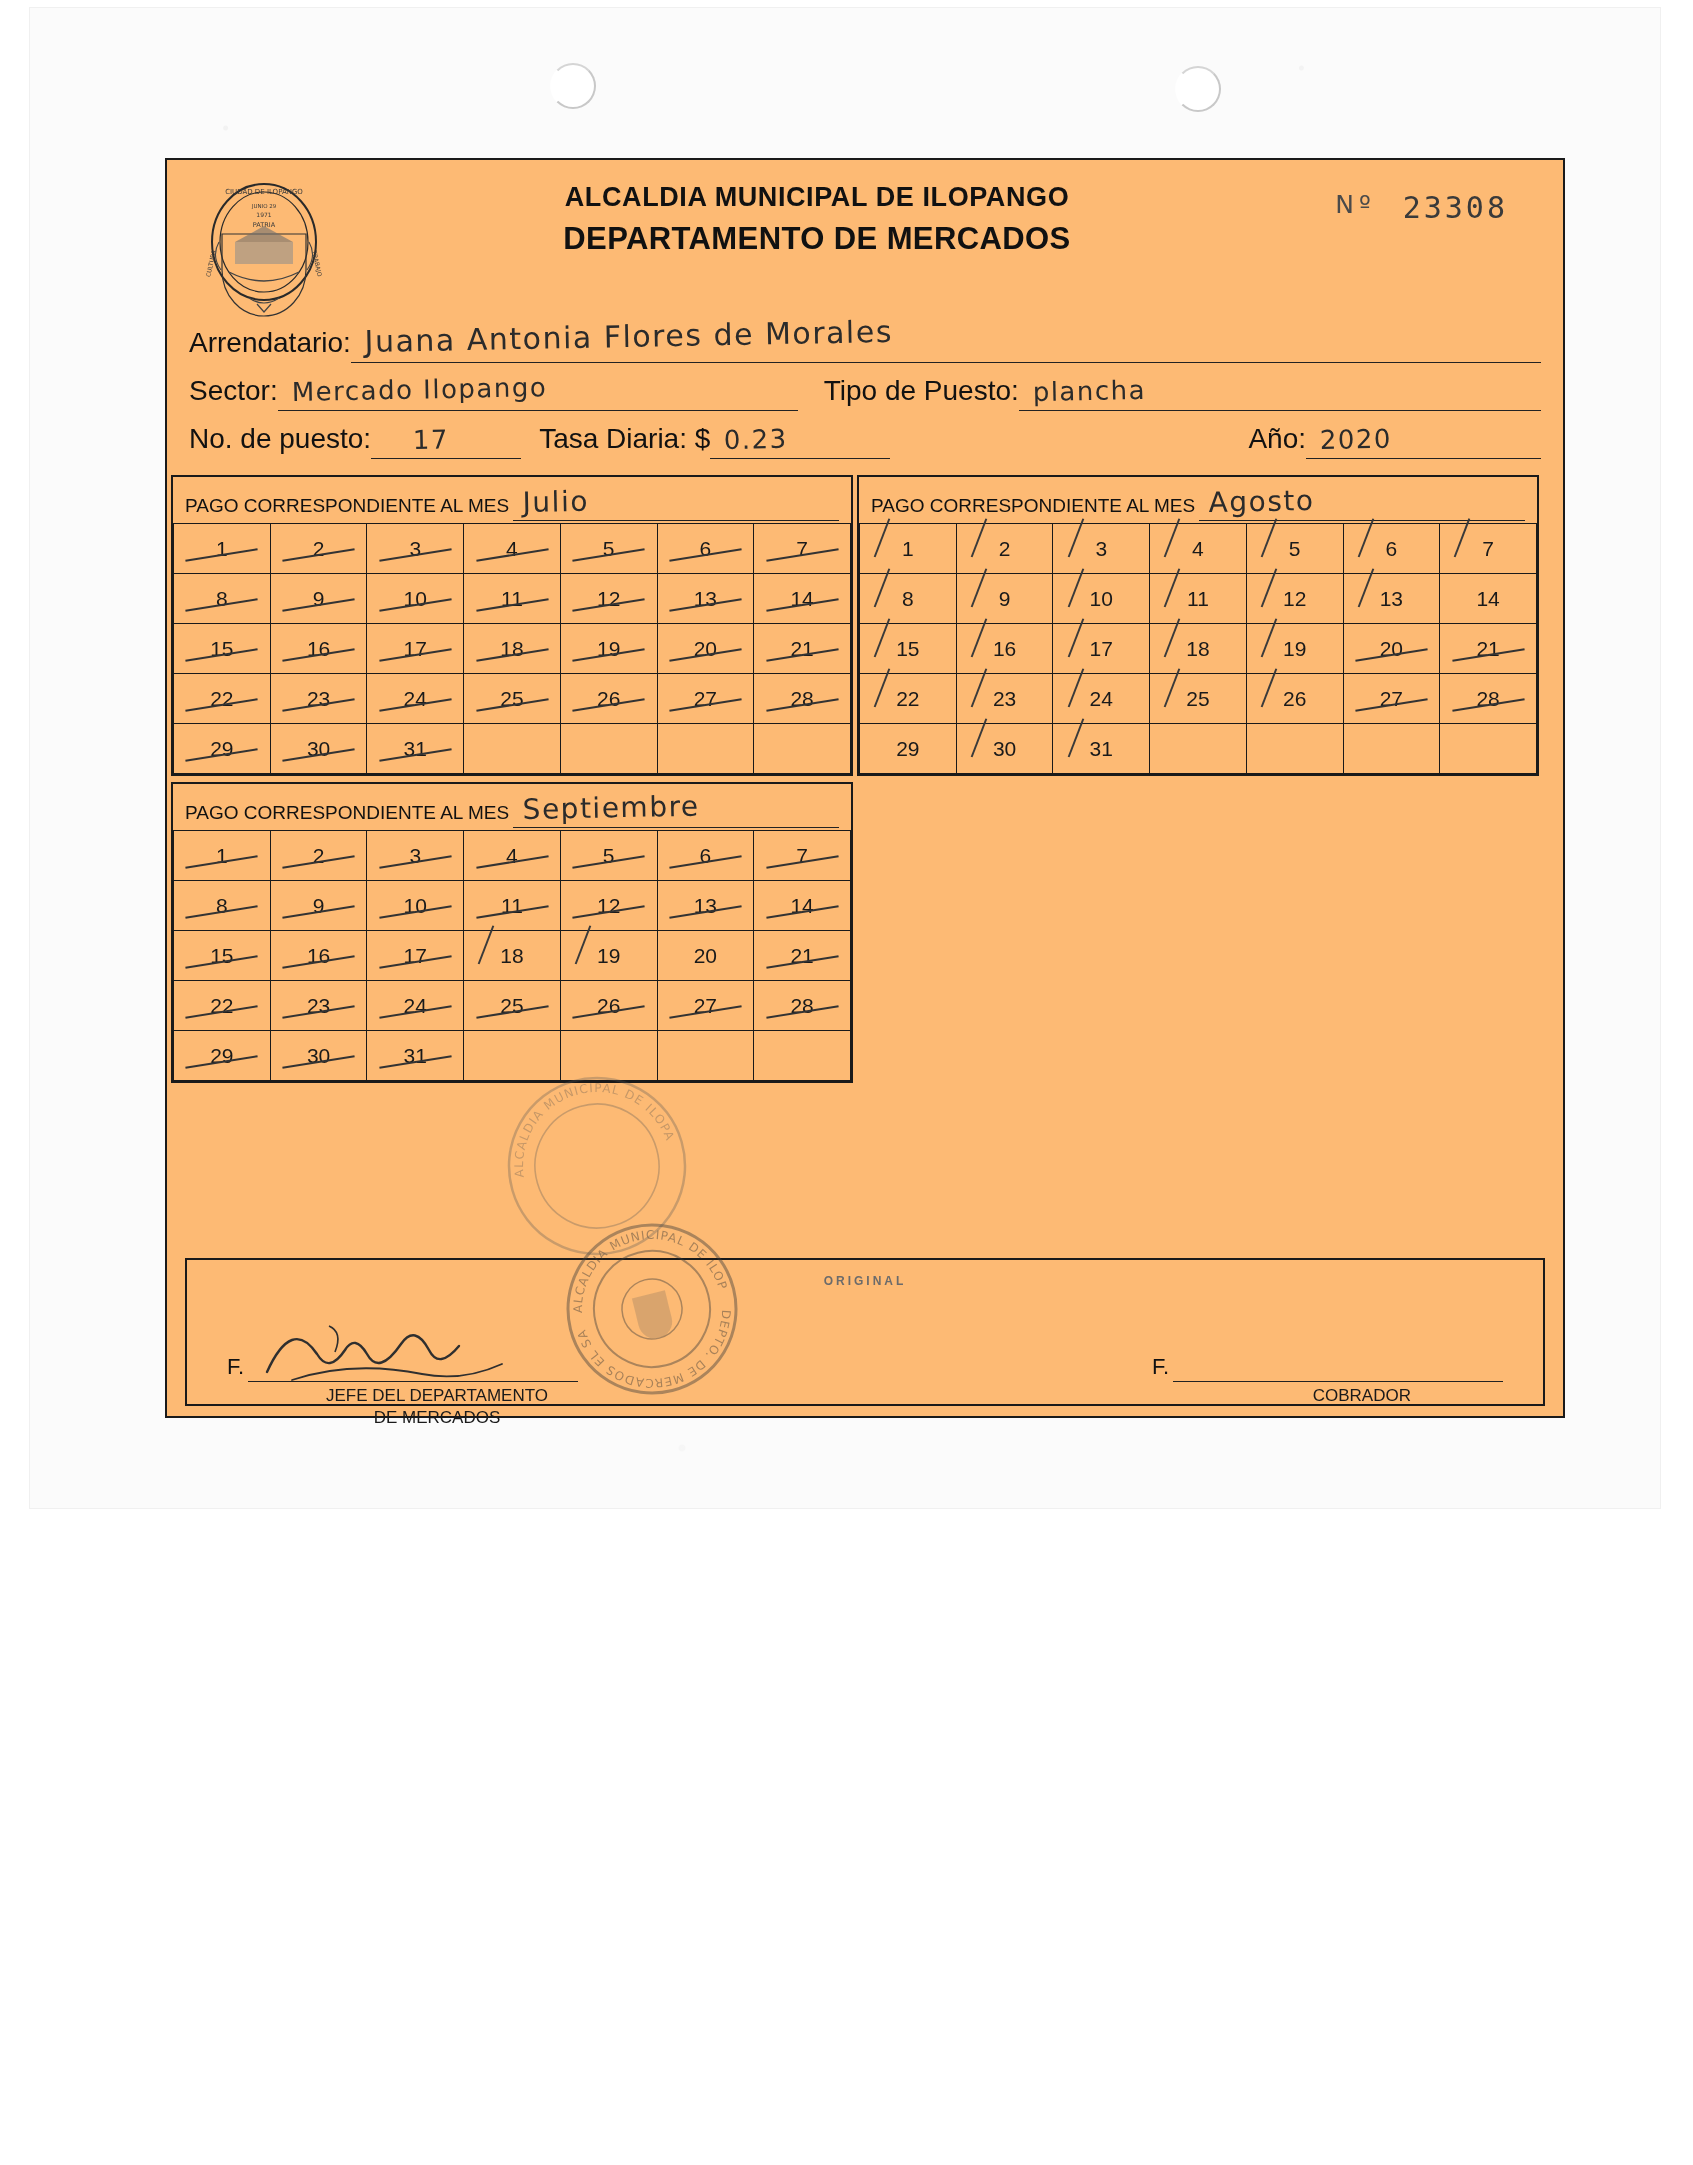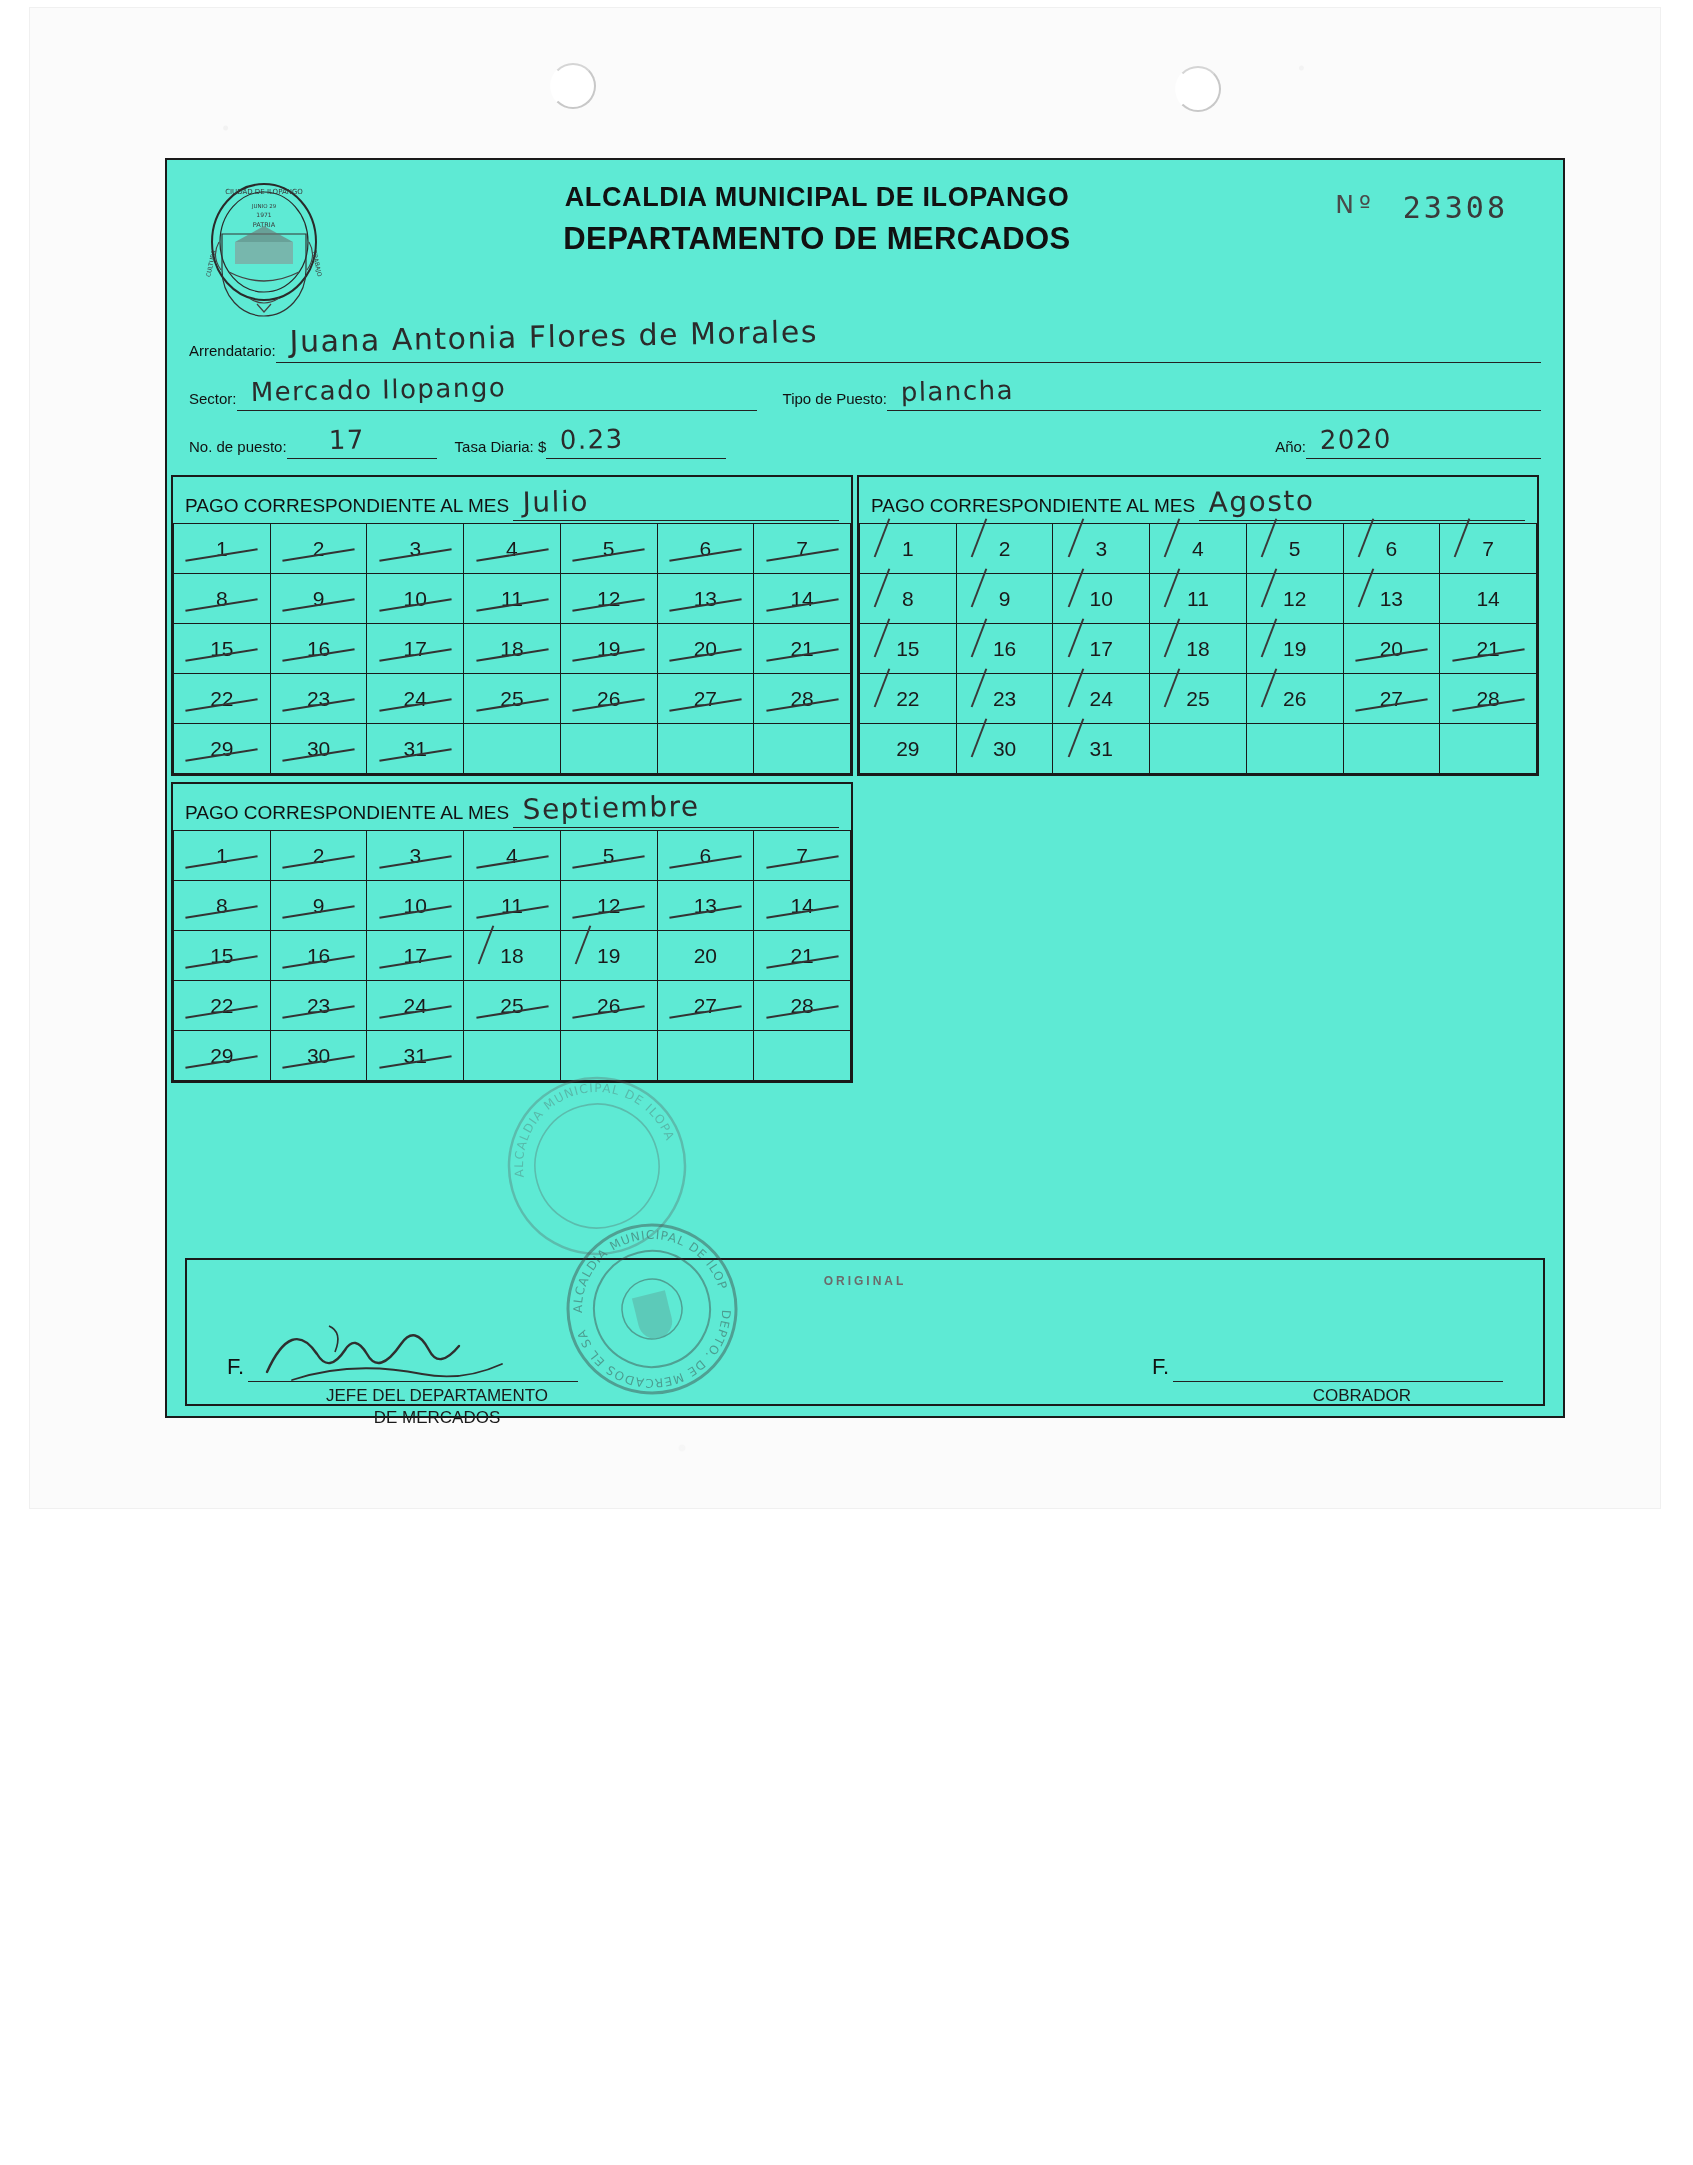--- a/index.html
+++ b/index.html
@@ -50,21 +50,21 @@
   #punch-2 { left: 1145px; top: 58px; }
 
   
   #form-card {
     position: absolute;
     left: 135px;
     top: 150px;
     width: 1400px;
     height: 1260px;
     border: 2px solid #1a1a1a;
-    background: #5eead4;
+    background: #fdba74;
     box-sizing: border-box;
   }
 
   
   #header-block {
     position: relative;
     height: 150px;
     border-bottom: 0;
   }
   #crest {
@@ -125,21 +125,21 @@
     padding: 0 22px;
     box-sizing: border-box;
   }
   .field-row {
     position: relative;
     height: 48px;
     display: flex;
     align-items: flex-end;
   }
   .field-label {
-    font-size: 15px;
+    font-size: 28px;
     color: #111;
     padding-bottom: 4px;
     white-space: nowrap;
   }
   .rule {
     border-bottom: 1.5px solid #222;
     flex: 1;
     height: 30px;
     position: relative;
   }

